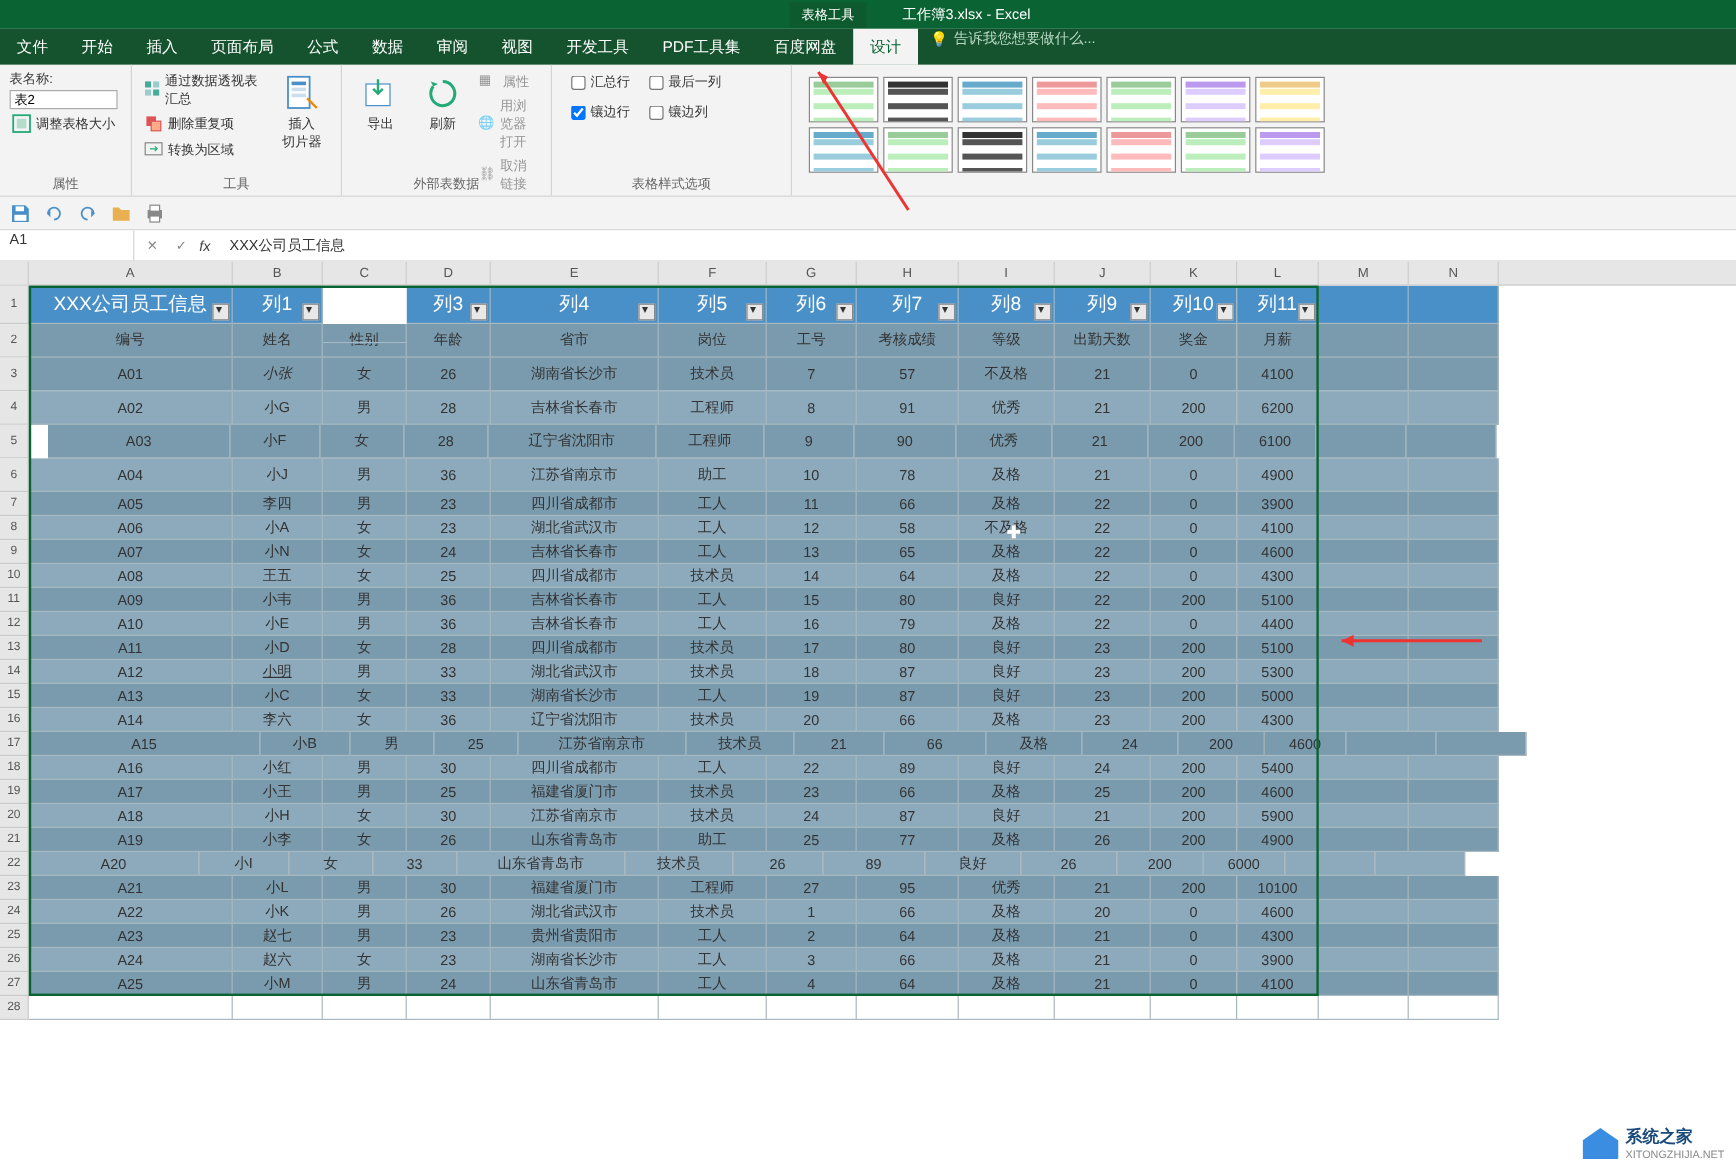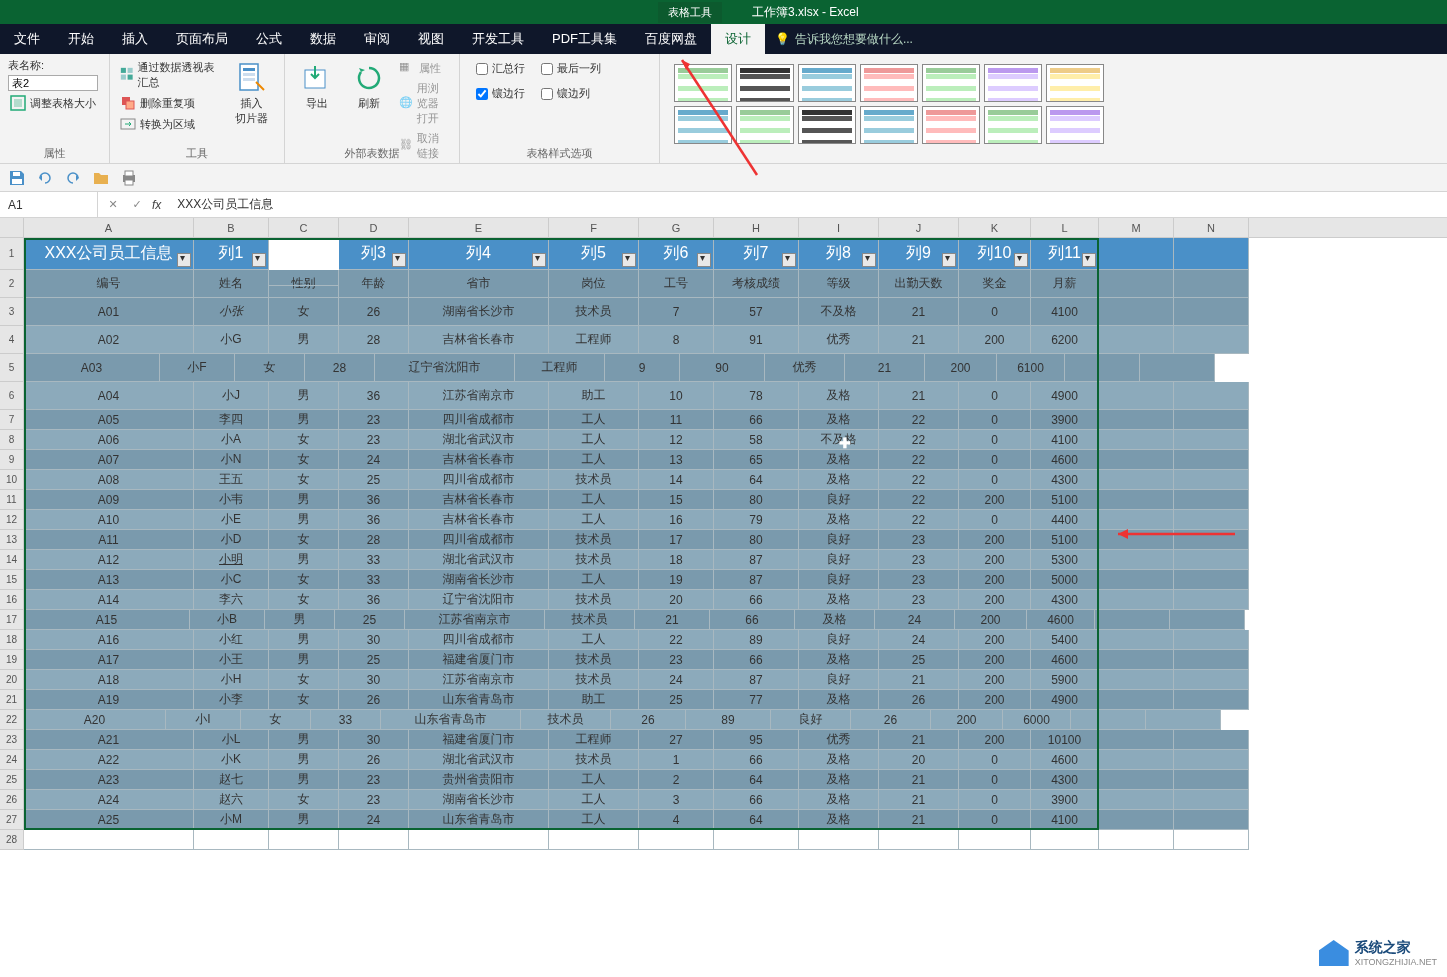--- a/index.html
+++ b/index.html
@@ -1,39 +1,39 @@
 <!DOCTYPE html>
 <html><head>
 <meta charset="utf-8">
 <style>
 *{box-sizing:border-box;margin:0;padding:0;font-family:"Microsoft YaHei",SimSun,sans-serif}
 body{background:#fff;font-size:12px;color:#333;overflow:hidden;width:1447px;height:977px;position:relative}
 .titlebar{background:#0a6332;height:24px;display:flex;align-items:center;color:#fff;padding:0 8px}
 .titlebar .contextual{background:#0c5a2e;padding:3px 10px;margin-left:650px;font-size:11px}
 .titlebar .fname{margin-left:30px;font-size:12px}
-.menubar{background:#0f172a;height:30px;display:flex;align-items:center;color:#fff;font-size:13px}
+.menubar{background:#14532d;height:30px;display:flex;align-items:flex-start;color:#fff;font-size:13px}
 .menubar .tab{padding:0 14px;height:30px;display:flex;align-items:center;cursor:pointer}
 .menubar .tab.active{background:#f3f3f3;color:#0a6332}
 .menubar .tell{color:#b8d8c4;margin-left:10px;display:flex;align-items:center;gap:5px;font-size:12px}
 .ribbon{background:#f3f3f3;height:110px;display:flex;border-bottom:1px solid #d4d4d4;position:relative}
 .rgroup{border-right:1px solid #d4d4d4;padding:4px 8px 2px;display:flex;flex-direction:column;position:relative}
 .rgroup .glabel{position:absolute;bottom:2px;left:0;right:0;text-align:center;font-size:11px;color:#666}
 .rgroup .content{flex:1;display:flex;align-items:flex-start;gap:4px}
 .ritem{display:flex;align-items:center;gap:4px;font-size:11px;padding:2px;cursor:pointer}
 .ritem .icon{width:16px;height:16px;display:inline-block}
 .rbtn{display:flex;flex-direction:column;align-items:center;padding:4px 8px;font-size:11px;cursor:pointer;gap:2px}
 .rbtn .bigicon{width:32px;height:32px}
 .chk{display:flex;align-items:center;gap:4px;font-size:11px;margin:3px 8px}
 .styles{display:flex;gap:4px;padding:6px;flex-wrap:wrap;width:470px}
 .stylethumb{width:58px;height:38px;border:1px solid #888;background:#fff;cursor:pointer;position:relative;overflow:hidden}
 .stylethumb div{position:absolute;left:3px;right:3px;height:5px}
 .qat{background:#f3f3f3;height:28px;display:flex;align-items:center;padding:0 8px;gap:10px;border-bottom:1px solid #d4d4d4}
 .qat .qbtn{width:18px;height:18px;cursor:pointer;position:relative}
 .formulabar{height:26px;display:flex;align-items:center;border-bottom:1px solid #d4d4d4;background:#fff}
-.namebox{width:98px;border-right:1px solid #d4d4d4;padding:0 8px;height:100%;display:flex;align-items:center;font-size:12px}
+.namebox{width:112px;border-right:1px solid #d4d4d4;padding:0 8px;height:100%;display:flex;font-size:12px}
 .fxarea{display:flex;align-items:center;padding:0 6px;gap:6px;flex:1}
 .fxarea .fxbtn{width:18px;text-align:center;color:#888;font-size:11px}
 .fxarea .fxlabel{font-style:italic;color:#444}
 .grid{position:relative;overflow:auto;height:780px}
 .colheads{display:flex;height:20px;background:#e6e6e6;border-bottom:1px solid #ccc;position:sticky;top:0;z-index:2}
 .colheads .corner{width:24px;border-right:1px solid #ccc;background:#e6e6e6}
 .colheads .ch{border-right:1px solid #ccc;text-align:center;font-size:11px;color:#555;display:flex;align-items:center;justify-content:center}
 .rowhead{width:24px;background:#e6e6e6;border-right:1px solid #ccc;border-bottom:1px solid #ccc;text-align:center;font-size:10px;color:#555;display:flex;align-items:center;justify-content:center;position:sticky;left:0}
 .datarow{display:flex;height:20px}
 .datarow.tall{height:32px}
@@ -469,21 +469,21 @@
       <div class="cell band2" style="width: 85px;">91</div>
       <div class="cell band2" style="width: 80px;">优秀</div>
       <div class="cell band2" style="width: 80px;">21</div>
       <div class="cell band2" style="width: 72px;">200</div>
       <div class="cell band2" style="width: 68px;">6200</div>
       <div class="cell band2" style="width: 75px;"></div>
       <div class="cell band2" style="width: 75px;"></div>
     </div>
     <div class="datarow med">
       <div class="rowhead">5</div>
-      <div class="cell band1" style="width: 136px;">A03</div>
+      <div class="cell band1" style="width: 152px; margin-left: 16px;">A03</div>
       <div class="cell band1" style="width: 75px;">小F</div>
       <div class="cell band1" style="width: 70px;">女</div>
       <div class="cell band1" style="width: 70px;">28</div>
       <div class="cell band1" style="width: 140px;">辽宁省沈阳市</div>
       <div class="cell band1" style="width: 90px;">工程师</div>
       <div class="cell band1" style="width: 75px;">9</div>
       <div class="cell band1" style="width: 85px;">90</div>
       <div class="cell band1" style="width: 80px;">优秀</div>
       <div class="cell band1" style="width: 80px;">21</div>
       <div class="cell band1" style="width: 72px;">200</div>
@@ -673,21 +673,21 @@
       <div class="cell band2" style="width: 85px;">66</div>
       <div class="cell band2" style="width: 80px;">及格</div>
       <div class="cell band2" style="width: 80px;">23</div>
       <div class="cell band2" style="width: 72px;">200</div>
       <div class="cell band2" style="width: 68px;">4300</div>
       <div class="cell band2" style="width: 75px;"></div>
       <div class="cell band2" style="width: 75px;"></div>
     </div>
     <div class="datarow ">
       <div class="rowhead">17</div>
-      <div class="cell band1" style="width: 166px;">A15</div>
+      <div class="cell band1" style="width: 193px;">A15</div>
       <div class="cell band1" style="width: 75px;">小B</div>
       <div class="cell band1" style="width: 70px;">男</div>
       <div class="cell band1" style="width: 70px;">25</div>
       <div class="cell band1" style="width: 140px;">江苏省南京市</div>
       <div class="cell band1" style="width: 90px;">技术员</div>
       <div class="cell band1" style="width: 75px;">21</div>
       <div class="cell band1" style="width: 85px;">66</div>
       <div class="cell band1" style="width: 80px;">及格</div>
       <div class="cell band1" style="width: 80px;">24</div>
       <div class="cell band1" style="width: 72px;">200</div>

